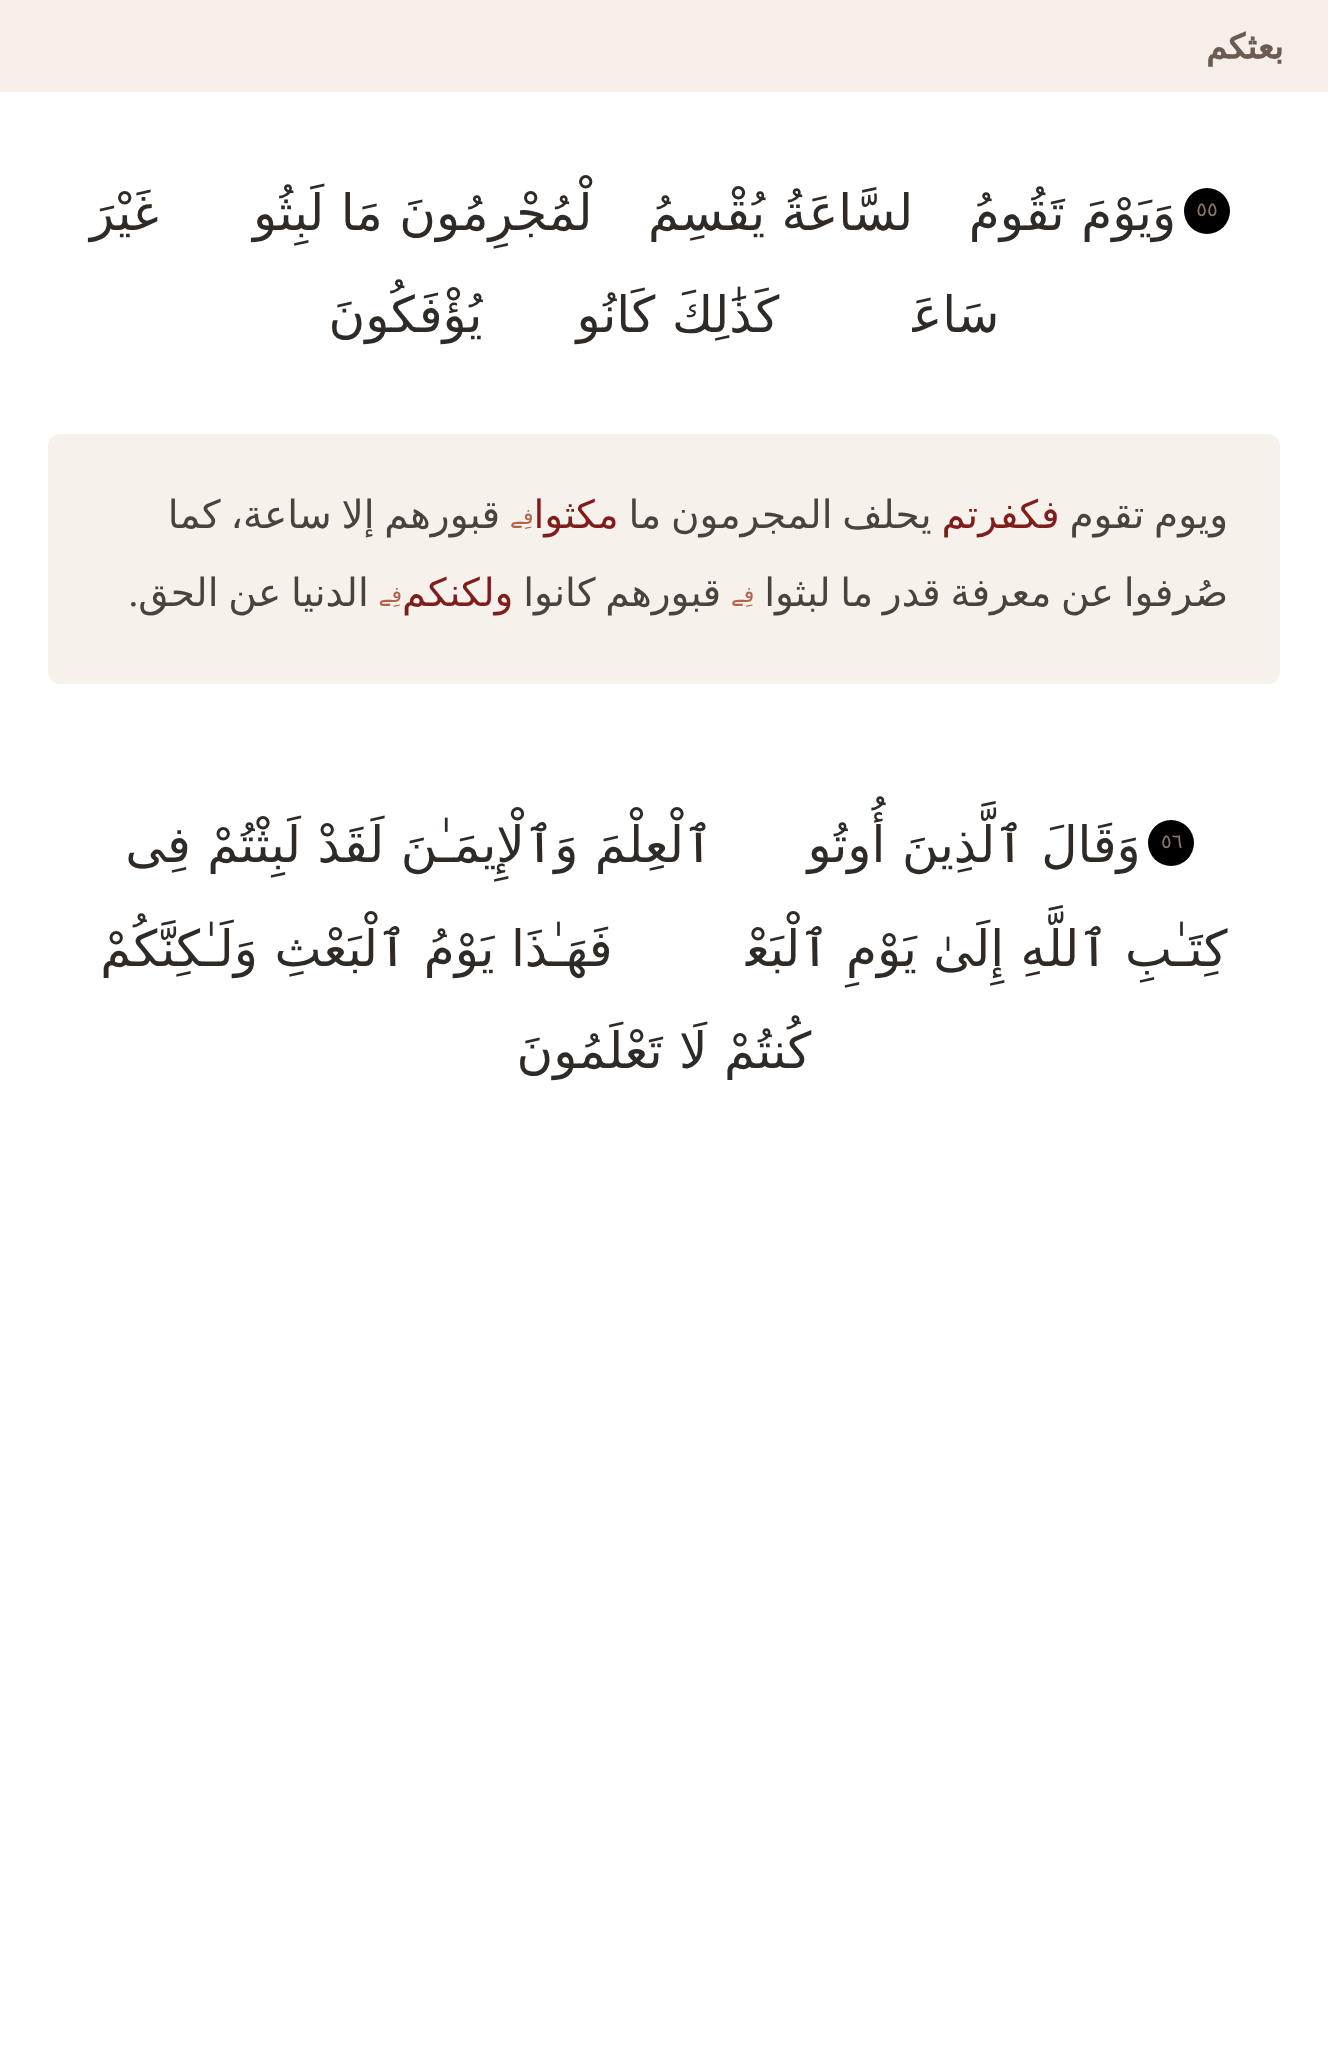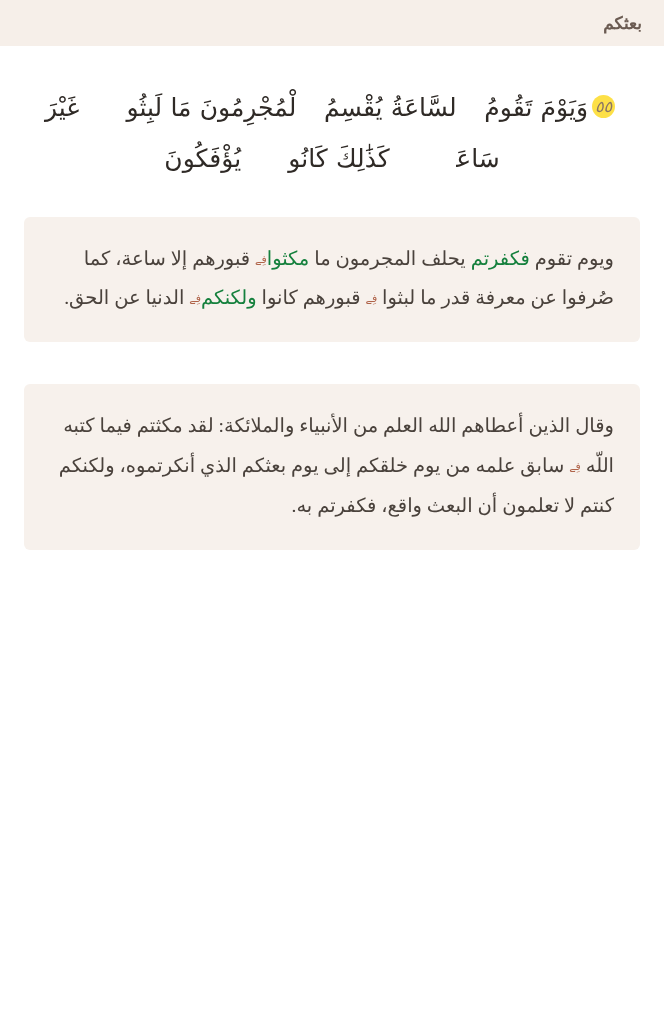--- a/index.html
+++ b/index.html
@@ -59,50 +59,49 @@
     line-height: 2.05;
     color: #2f2a26;
     word-spacing: 2px;
   }
 
   .ayah-marker {
     display: inline-block;
     width: 23px;
     height: 23px;
     border-radius: 50%;
-    background: #fde047;
+    background: #000000;
     color: #8a7565;
     font-family: "Liberation Sans", sans-serif;
-    font-size: 16px;
+    font-size: 10px;
     line-height: 23px;
     text-align: center;
     vertical-align: middle;
     margin: 0 4px;
     position: relative;
     top: -4px;
-    font-style: italic;
   }
 
   
   .tafsir-panel {
     background: #f7f1ec;
     border-radius: 6px;
     padding: 22px 26px 24px 26px;
     margin: 22px 0 6px 0;
     direction: rtl;
     text-align: right;
   }
   .tafsir-text {
     font-family: "Liberation Serif", "DejaVu Serif", serif;
     font-size: 19.5px;
     line-height: 2.05;
     color: #4a423c;
   }
   .hl {
-    color: #15803d;
+    color: #7f1d1d;
   }
   .fi-mark {
     color: #b0644a;
     font-size: 11px;
     display: inline-block;
     transform: translateY(-2px);
   }
 
   .tafsir-panel.plain .tafsir-text {
     color: #4a423c;
@@ -124,18 +123,20 @@
       <span class="ayah-marker">٥٥</span><span>وَيَوْمَ تَقُومُ ٱلسَّاعَةُ يُقْسِمُ ٱلْمُجْرِمُونَ مَا لَبِثُوا۟ غَيْرَ سَاعَةٍۚ كَذَٰلِكَ كَانُوا۟ يُؤْفَكُونَ</span>
     </div>
   </div>
 
   <div class="tafsir-panel">
     <div class="tafsir-text">ويوم تقوم <span class="hl">فكفرتم</span> يحلف المجرمون ما <span class="hl">مكثوا</span><span class="fi-mark">فِے</span> قبورهم إلا ساعة، كما صُرفوا عن معرفة قدر ما لبثوا <span class="fi-mark">فِے</span> قبورهم كانوا <span class="hl">ولكنكم</span><span class="fi-mark">فِے</span> الدنيا عن الحق.</div>
   </div>
 
   <div class="spacer-sm"></div>
 
+  <div class="ayah-block">
+    <div class="ayah-text">
+      <span class="ayah-marker">٥٦</span><span>وَقَالَ ٱلَّذِينَ أُوتُوا۟ ٱلْعِلْمَ وَٱلْإِيمَـٰنَ لَقَدْ لَبِثْتُمْ فِى كِتَـٰبِ ٱللَّهِ إِلَىٰ يَوْمِ ٱلْبَعْثِۖ فَهَـٰذَا يَوْمُ ٱلْبَعْثِ وَلَـٰكِنَّكُمْ كُنتُمْ لَا تَعْلَمُونَ</span>
+    </div>
+  </div>
 
-  <div class="tafsir-panel plain">
-    <div class="tafsir-text">وقال الذين أعطاهم الله العلم من الأنبياء والملائكة: لقد مكثتم فيما كتبه اللّه <span class="fi-mark">فِے</span> سابق علمه من يوم خلقكم إلى يوم بعثكم الذي أنكرتموه، ولكنكم كنتم لا تعلمون أن البعث واقع، فكفرتم به.</div>
-  </div>
 
 </div>
 
 </body></html>

